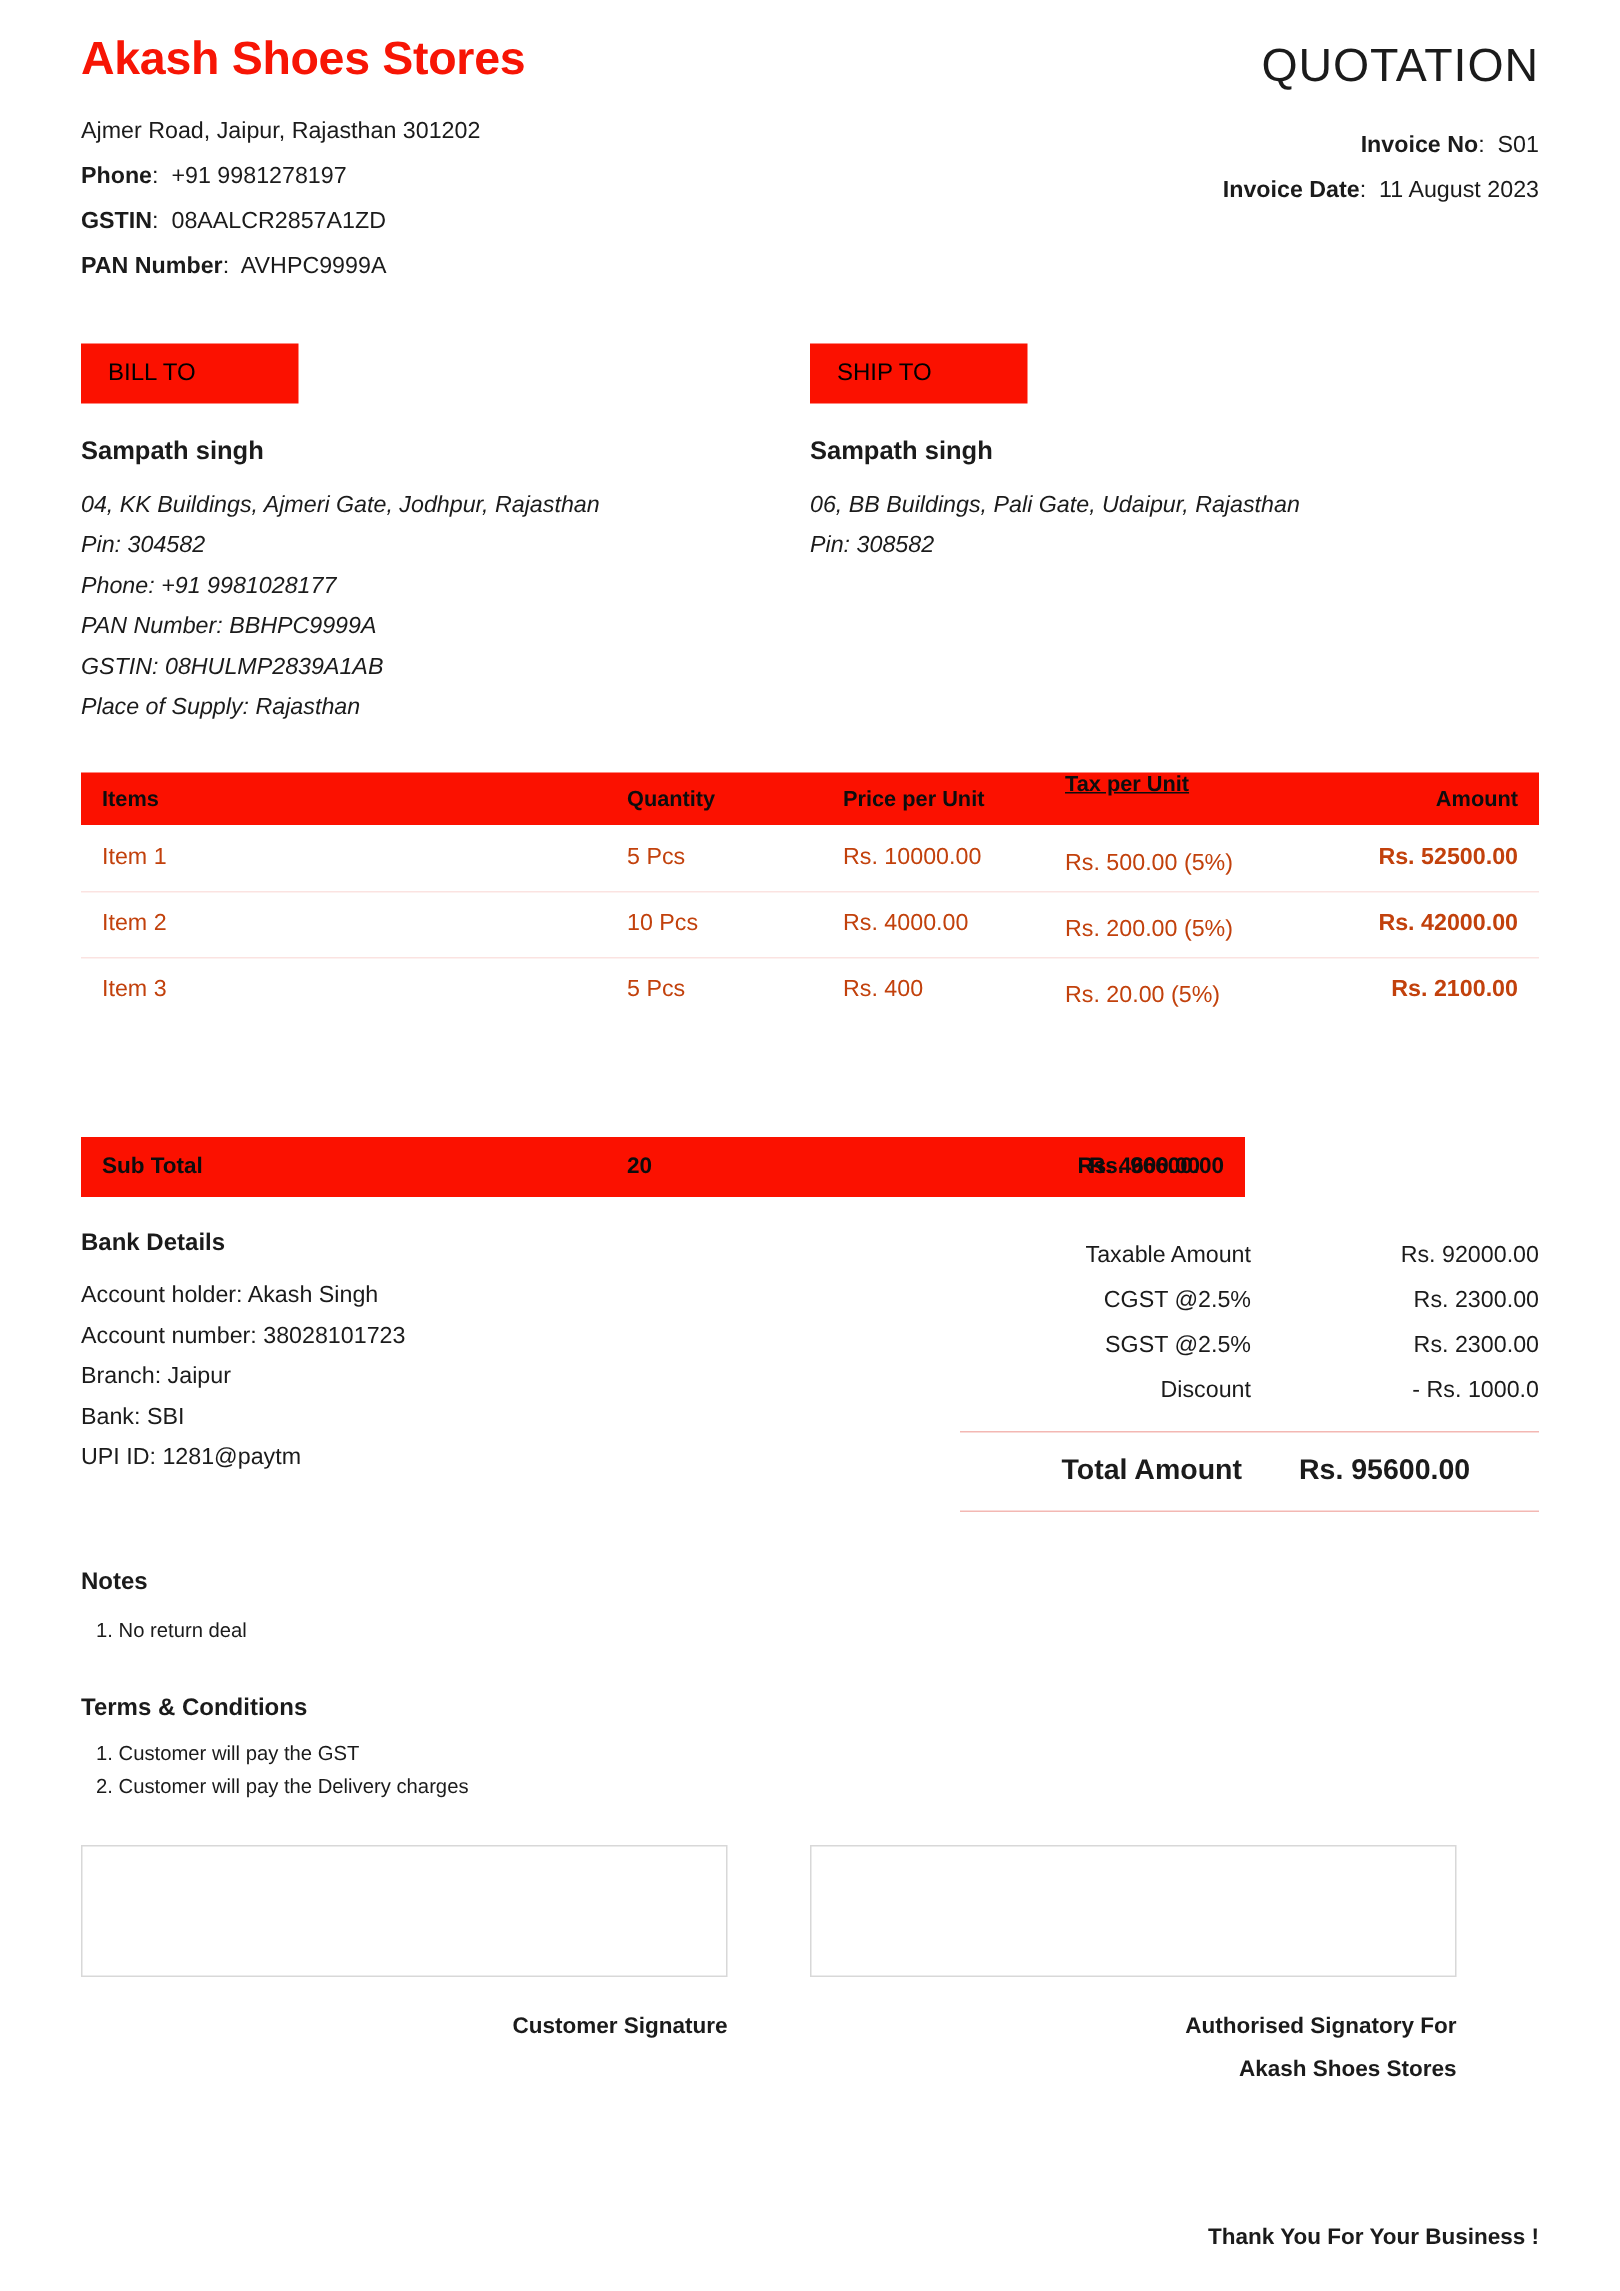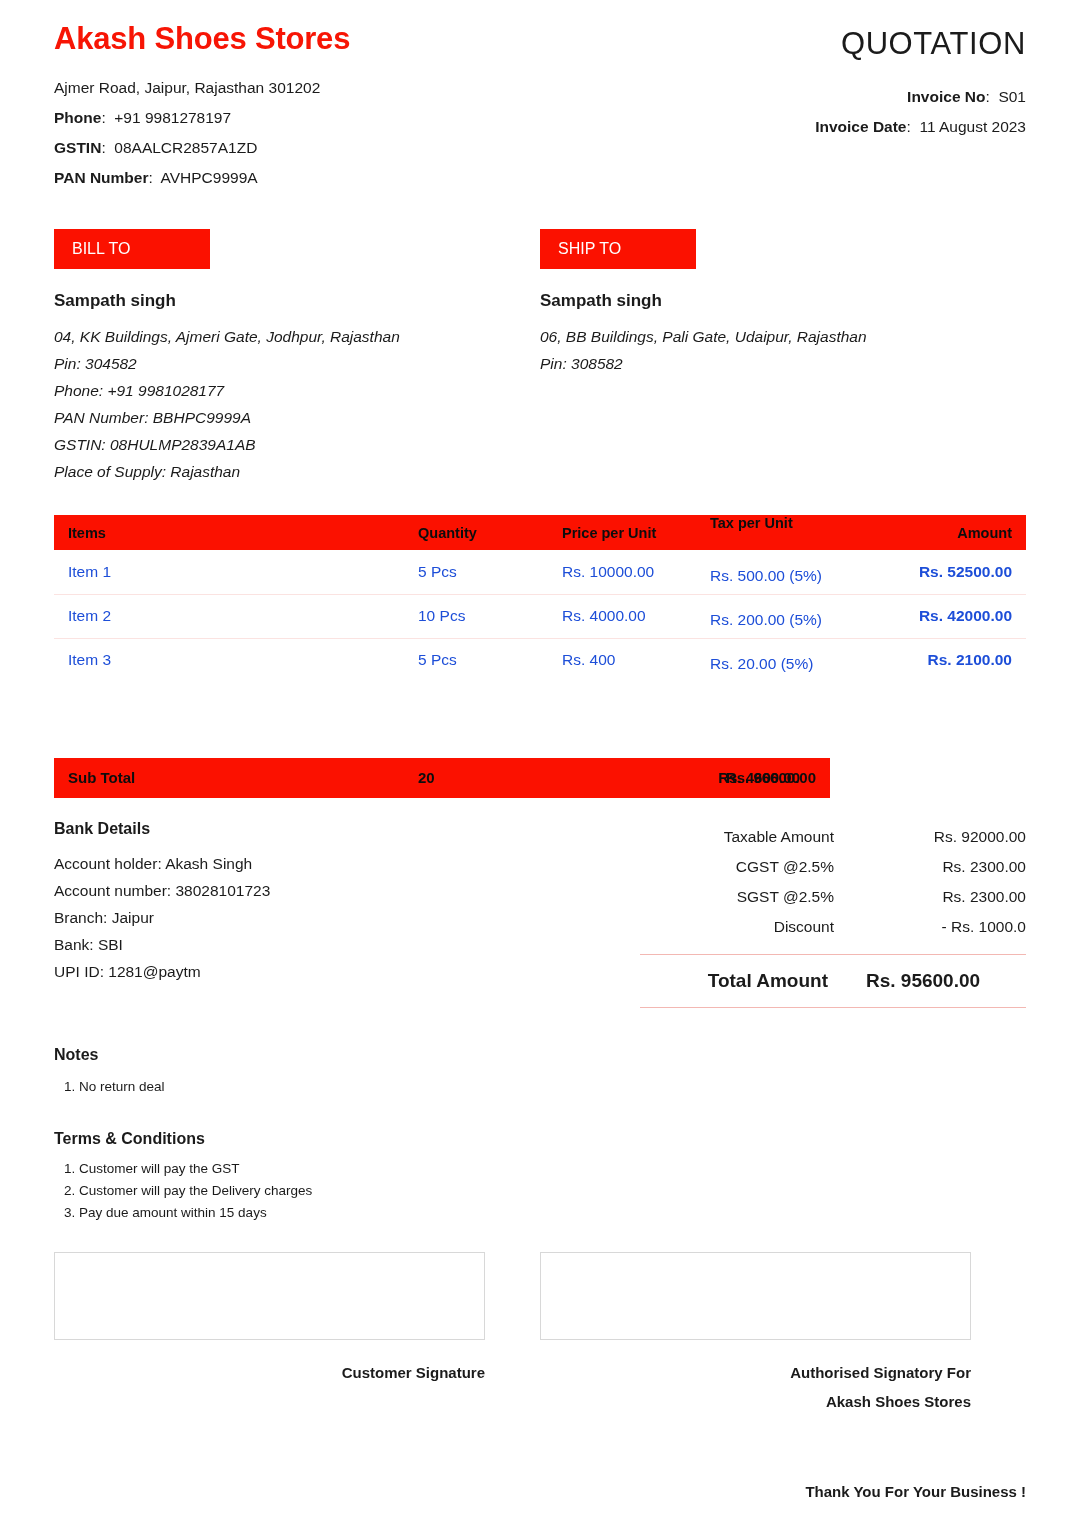--- a/index.html
+++ b/index.html
@@ -60,25 +60,25 @@
   .parties {
     display: flex;
     margin-top: 36px;
   }
   .party { width: 486px; }
   .party + .party { margin-left: 0; }
   .party.ship { margin-left: 0; }
   .badge {
     display: inline-block;
     background: #fb1100;
-    color: #ffffff;
+    color: #000000;
     font-size: 16px;
     line-height: 40px;
     height: 40px;
-    width: 156px;
+    width: 145px;
     padding-left: 18px;
   }
   .party-name {
     font-size: 17px;
     font-weight: bold;
     margin-top: 22px;
     margin-bottom: 12px;
   }
   .party-line {
     font-size: 15.5px;
@@ -100,30 +100,30 @@
     font-size: 14.5px;
     font-weight: bold;
     height: 30px;
     padding: 0;
     text-align: left;
     vertical-align: middle;
   }
   .itable th.c-items   { width: 364px; padding-left: 14px; }
   .itable th.c-qty     { width: 144px; }
   .itable th.c-price   { width: 148px; }
-  .itable th.c-tax     { width: 158px; vertical-align: bottom; padding-bottom: 19px; }
+  .itable th.c-tax     { width: 158px; vertical-align: bottom; padding-bottom: 19px; text-decoration: underline; }
   .itable th.c-amt     { width: 158px; text-align: right; padding-right: 14px; }
 
   .itable tbody td {
     font-size: 15.5px;
     height: 44px;
     padding: 0;
     border-bottom: 1px solid #fbe3e1;
     vertical-align: middle;
-    color: #1d4ed8;
+    color: #c2410c;
   }
   .itable tbody td.c-items { padding-left: 14px; }
   .itable tbody td.c-tax   { vertical-align: bottom; padding-bottom: 9px; }
   .itable tbody td.c-amt   { text-align: right; padding-right: 14px; font-weight: bold; }
   .itable tbody tr:last-child td { border-bottom: none; }
 
   
   .subtotal {
     position: relative;
     width: 776px;
@@ -326,21 +326,20 @@
 
   <div class="notes-block">
     <div class="sec-title">Notes</div>
     <div class="note-item">1. No return deal</div>
   </div>
 
   <div class="terms-block">
     <div class="sec-title">Terms &amp; Conditions</div>
     <div class="note-item">1. Customer will pay the GST</div>
     <div class="note-item">2. Customer will pay the Delivery charges</div>
-    <div class="note-item">3. Pay due amount within 15 days</div>
   </div>
 
   <div class="signs">
     <div class="sign-col left">
       <div class="sign-box"></div>
       <div class="sign-label">Customer Signature</div>
     </div>
     <div class="sign-col right">
       <div class="sign-box"></div>
       <div class="sign-label">Authorised Signatory For</div>

